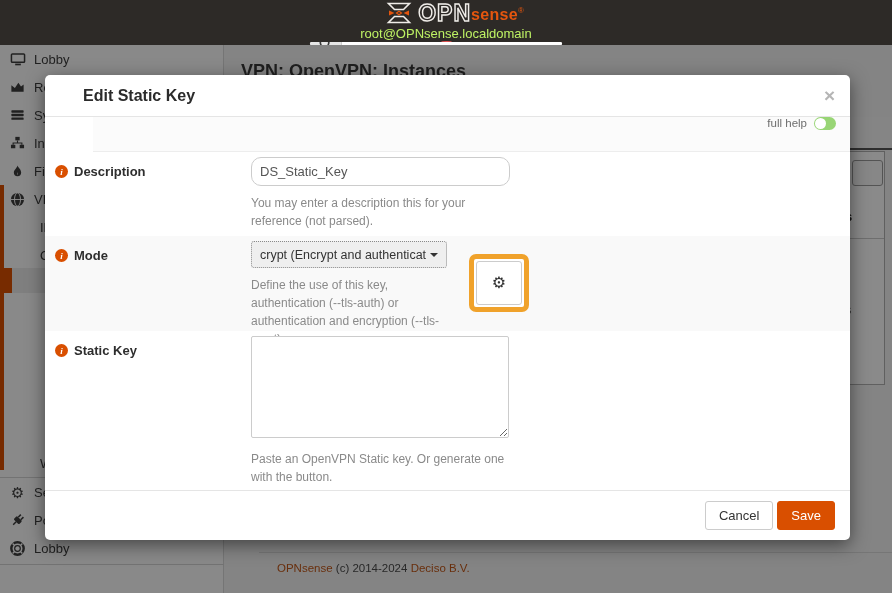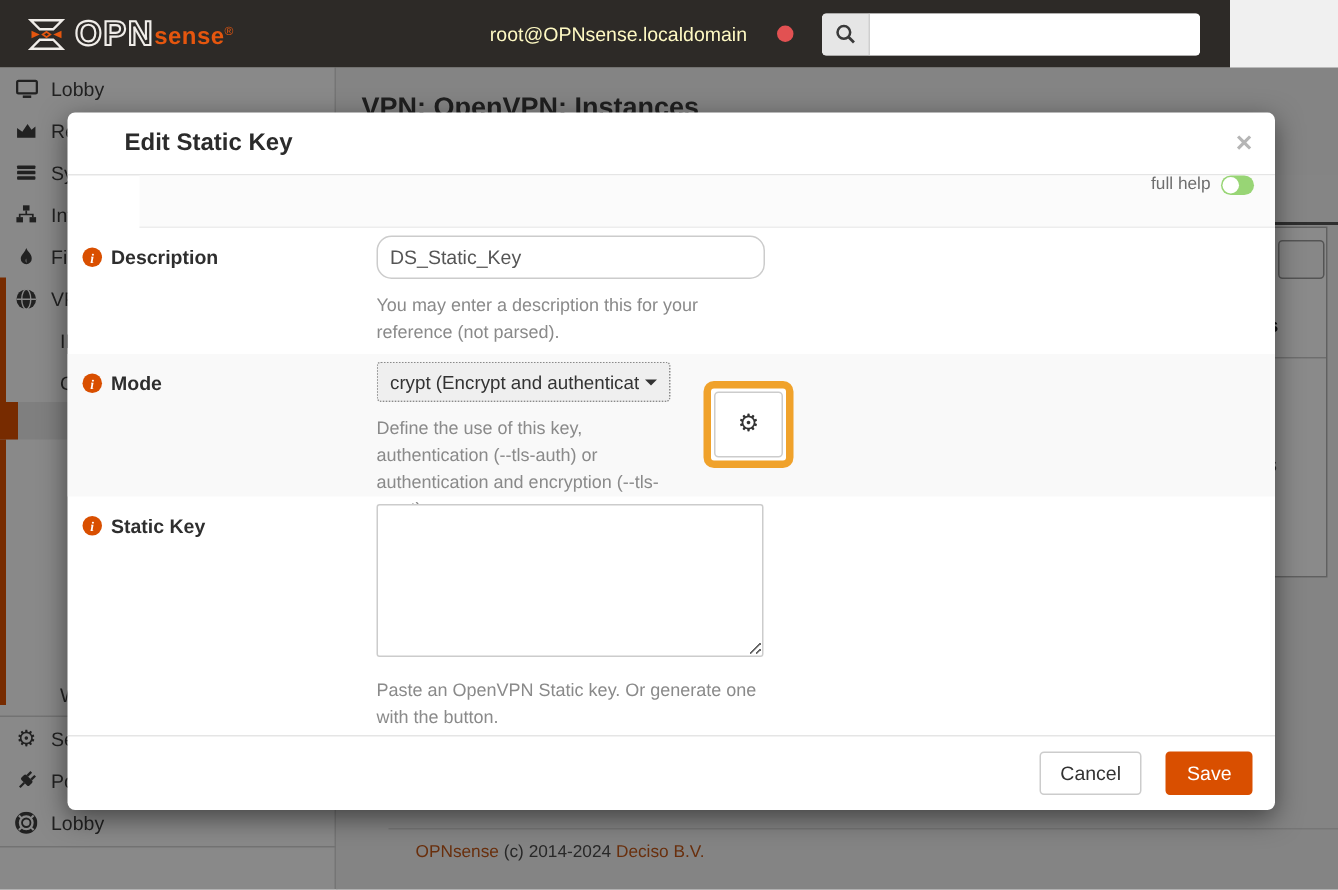--- a/index.html
+++ b/index.html
@@ -1,26 +1,26 @@
 <!DOCTYPE html>
 <html><head>
 <meta charset="utf-8">
 <style>
   * { margin:0; padding:0; box-sizing:border-box; }
   body { font-family:"Liberation Sans", sans-serif; background:#444; }
   .stage { position:relative; width:892px; height:593px; overflow:hidden; background:#f0f0f0; }
 
   
-  .navbar { position:absolute; left:0; top:0; width:820px; height:45px; background:#2d2a27; z-index:30; display:flex; align-items:center; }
+  .navbar { position:absolute; left:0; top:0; width:892px; height:45px; background:#2d2a27; z-index:30; display:flex; align-items:center;flex-direction:column; }
   .brand { display:flex; align-items:center; margin-left:18px; }
   .brand-outline { font-size:23px; font-weight:700; letter-spacing:1px; color:transparent; -webkit-text-stroke:1.4px #f0ede9; margin-left:6px; line-height:1; }
   .brand-accent { font-size:16px; font-weight:700; color:#e5560e; align-self:flex-end; margin-bottom:2px; letter-spacing:.3px; }
   .brand-reg { font-size:8px; color:#e5560e; align-self:flex-start; margin-top:6px; }
   .nav-spacer { flex:1; }
-  .nav-user { color:#fef9c3; font-size:13px; }
+  .nav-user { color:#bef264; font-size:13px; }
   .status-dot { width:11px; height:11px; border-radius:50%; background:#e25152; margin:0 19px 0 20px; }
   .searchbox { width:252px; height:28px; margin-right:20px; border-radius:3px; overflow:hidden; display:flex; background:#fff; }
   .search-seg { width:32px; background:#e6e6e6; border-right:1px solid #cfcfcf; display:flex; align-items:center; justify-content:center; }
   .search-input { flex:1; border:none; outline:none; padding:0 8px; font-size:13px; color:#333; }
 
   
   .sidebar { position:absolute; left:0; top:45px; width:224px; height:548px; background:#fafafa; border-right:1px solid #d5d5d5; z-index:1; }
   .sb-item { position:absolute; left:0; width:224px; height:28px; display:flex; align-items:center; cursor:pointer; color:#3c3c3c; font-size:13px; }
   .sb-item .ic { width:17px; margin-left:9px; margin-right:8px; display:flex; justify-content:center; align-items:center; }
   .sb-sub { padding-left:40px; }
@@ -62,21 +62,21 @@
   .mode-flex { display:flex; align-items:flex-start; gap:14px; }
   .mode-col { width:204px; }
   .select-btn { width:196px; height:27px; background:#efefef; border:1px dotted #8a8a8a; border-radius:3px; display:flex; align-items:center; padding:0 8px; cursor:pointer; }
   .select-text { flex:1; font-size:12.5px; color:#333; white-space:nowrap; overflow:hidden; }
   .caret { width:0; height:0; border-left:4px solid transparent; border-right:4px solid transparent; border-top:4px solid #333; margin-left:4px; flex-shrink:0; }
   .help-narrow { width:204px; }
   .gear-ring { margin-top:13px; border:5px solid #f0a22b; border-radius:7px; padding:2px; background:#fff; display:inline-block; }
   .gear-btn { width:46px; height:44px; background:#fff; border:1px solid #ccc; border-radius:3px; display:flex; align-items:center; justify-content:center; cursor:pointer; }
   .gear-btn .gear-glyph { font-size:16px; color:#333; }
   .key-textarea { width:258px; height:102px; border:1px solid #ccc; border-radius:2px; padding:5px 8px; font-size:13px; color:#555; resize:both; font-family:"Liberation Sans", sans-serif; }
-  .m-footer { height:50px; border-top:1px solid #e5e5e5; display:flex; align-items:center; justify-content:flex-end; gap:16px; padding:0 15px; }
+  .m-footer { height:50px; border-top:1px solid #e5e5e5; display:flex; align-items:center; justify-content:flex-end; gap:4px; padding:0 15px; }
   .btn { height:29px; padding:0 13px; font-size:13px; border-radius:3px; cursor:pointer; font-family:"Liberation Sans", sans-serif; }
   .btn-cancel { background:#fff; border:1px solid #ccc; color:#333; }
   .btn-save { background:#d94f00; border:1px solid #d94f00; color:#fff; }
   svg { display:block; }
 </style>
 </head>
 <body>
 
 <div class="stage">
 

